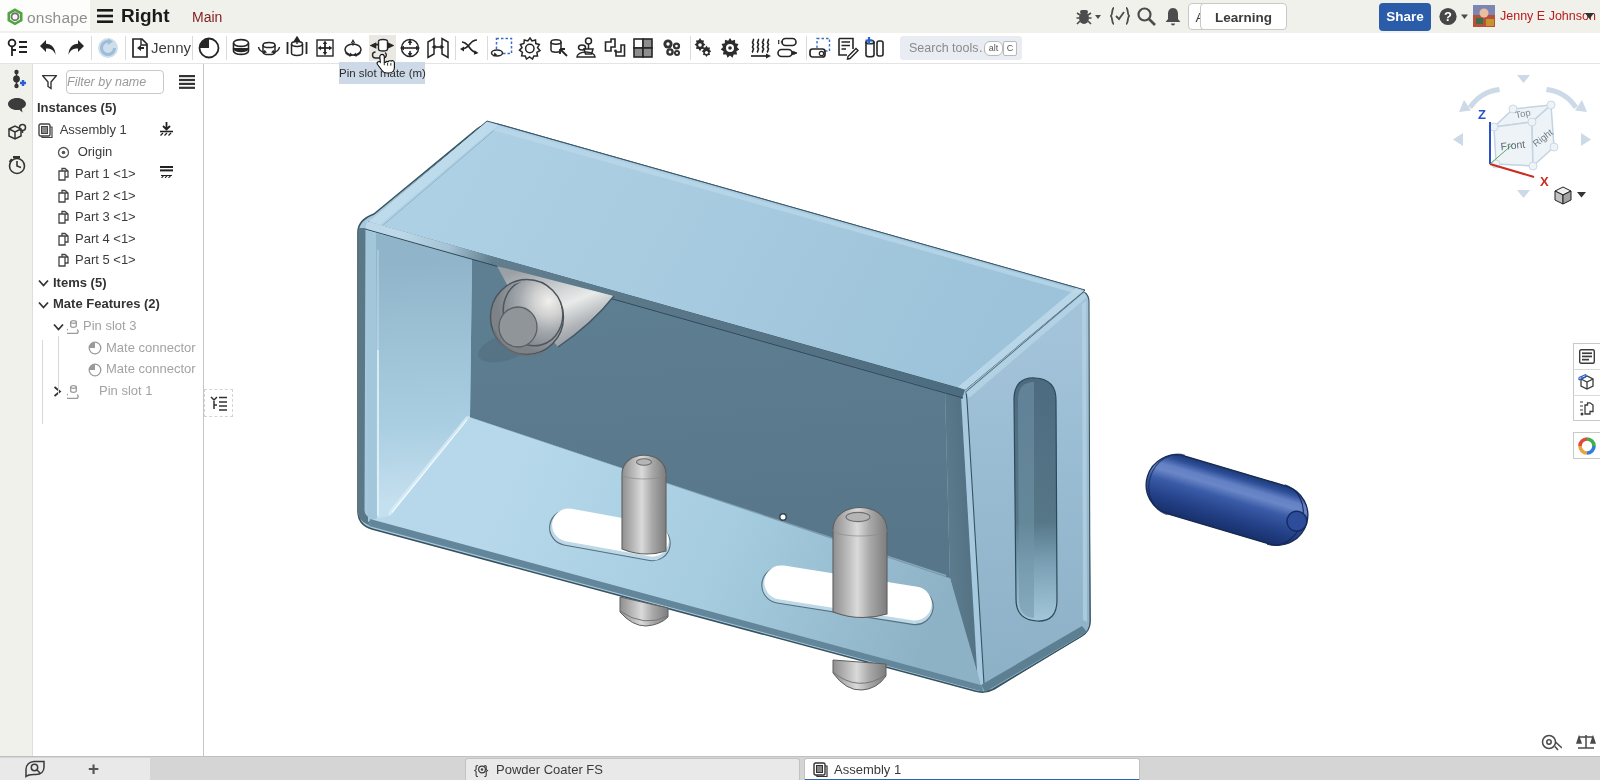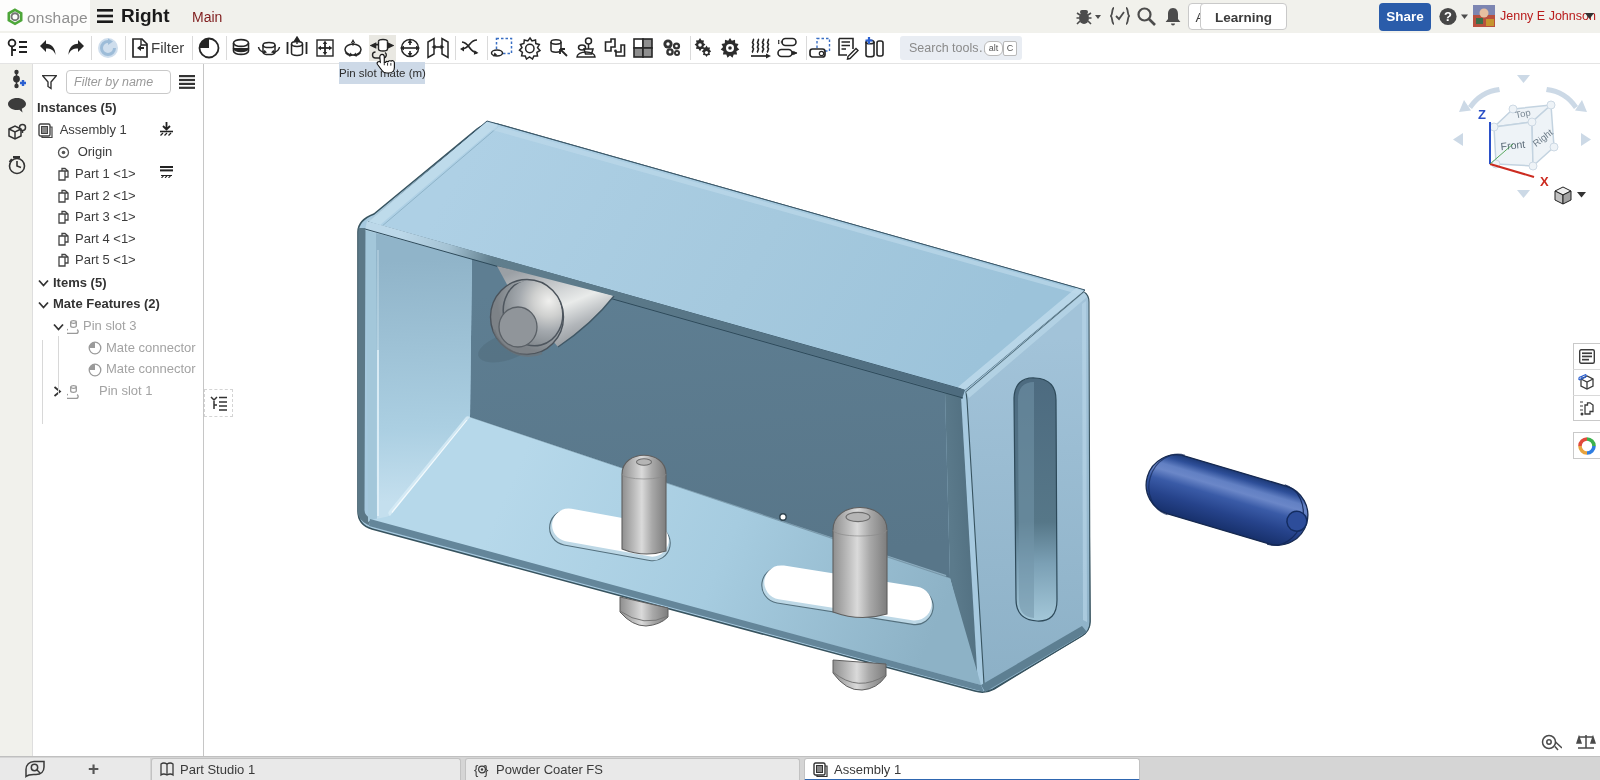--- a/index.html
+++ b/index.html
@@ -10,21 +10,21 @@
   #logowhite{left:0;top:0;width:90px;height:31px;background:#fdfdfc;}
   #toolbar{left:0;top:33px;width:1600px;height:30px;background:#fff;border-bottom:1px solid #e4e4e4;}
   .sep{position:absolute;top:3px;width:1px;height:24px;background:#dadada;}
   .ticon{position:absolute;top:3px;width:24px;height:24px;}
   #leftstrip{left:0;top:64px;width:33px;height:692px;background:#f1f1ec;border-right:1px solid #dedede;box-sizing:border-box;}
   #panel{left:34px;top:64px;width:170px;height:692px;background:#fff;border-right:1px solid #c6c6c6;box-sizing:border-box;}
   .row{position:absolute;left:0;height:22px;line-height:22px;font-size:13px;color:#3c3c3c;white-space:nowrap;}
   .row svg{vertical-align:middle;}
   .bold{font-weight:bold;color:#333;}
   .gray{color:#a3a3a3;}
-  #filterbox{position:absolute;left:32px;top:6px;width:96px;height:22px;border:1px solid #c9c9c9;border-radius:4px;background:#fff;font-style:italic;font-size:12.5px;color:#9a9a9a;line-height:22px;padding-left:7px;box-sizing:content-box;}
+  #filterbox{position:absolute;left:32px;top:6px;width:96px;height:22px;border:1px solid #c9c9c9;border-radius:4px;background:#fff;font-style:italic;font-size:12.5px;color:#9a9a9a;line-height:22px;box-sizing:content-box;}
   #treebtn{left:204px;top:389px;width:27px;height:26px;background:#fff;border:1px dashed #d4d4d4;}
   #tooltip{left:339px;top:62px;width:86px;height:22px;background:#cdd9e7;color:#2e2e2e;font-size:11.5px;text-align:center;line-height:22px;white-space:nowrap;}
   #hlicon{left:369px;top:35px;width:27px;height:26px;background:#e9e8e2;}
   #searchbox{left:900px;top:3px;width:122px;height:24px;background:#e9edf3;border-radius:3px;font-size:13px;color:#8a8a8a;line-height:24px;}
   .hbtn{position:absolute;top:3px;height:27px;background:#fff;border:1px solid #c9c9c9;border-radius:4px;font-size:13.5px;color:#3c3c3c;text-align:center;line-height:27px;box-sizing:border-box;}
   #sharebtn{position:absolute;top:3px;left:1379px;width:52px;height:28px;background:#2a5caa;border-radius:4px;font-size:13.5px;font-weight:bold;color:#fff;text-align:center;line-height:28px;}
   #tabbar{left:0;top:756px;width:1600px;height:24px;background:#d5d5d5;border-top:1px solid #c0c0c0;box-sizing:border-box;}
   .tab{position:absolute;top:1px;height:22px;border:1px solid #c2c2c2;border-bottom:none;border-radius:3px 3px 0 0;font-size:13px;color:#3a3a3a;line-height:21px;white-space:nowrap;box-sizing:border-box;}
   .tabicon{display:inline-block;vertical-align:-3px;margin:0 6px 0 8px;}
 </style>
@@ -328,21 +328,21 @@
         <path d="M12 5.5 A6.5 6.5 0 1 0 18.5 12" fill="none" stroke="#9dbcd8" stroke-width="3"></path>
         <path d="M12 2.5 L12 9 L17 5.6 Z" fill="#9dbcd8"></path>
       </svg>
     <svg class="ticon" style="left:128px" viewBox="0 0 24 24">
         <g fill="none" stroke="#262626" stroke-width="1.7">
           <path d="M5 3 L14 3 L19 8 L19 21 L5 21 Z"></path>
           <path d="M13 3 L13 9 L19 9" stroke-width="1.4"></path>
           <path d="M9 12 l4 -3 l0 2 l3 0 l0 2 l-3 0 l0 2 Z" fill="#262626" stroke="none"></path>
         </g>
       </svg>
-    <div class="abs" style="left:151px;top:6px;font-size:15px;color:#3c3c3c;">Filter</div>
+    <div class="abs" style="left:151px;top:6px;font-size:15px;color:#3c3c3c;">Jenny</div>
     <svg class="ticon" style="left:197px" viewBox="0 0 24 24">
         <circle cx="12" cy="12" r="9.5" fill="none" stroke="#262626" stroke-width="1.8"></circle>
         <path d="M12 12 L12 2.5 A9.5 9.5 0 0 0 2.5 12 Z" fill="#262626"></path>
       </svg>
     <svg class="ticon" style="left:229px" viewBox="0 0 24 24">
         <g stroke="#262626" stroke-width="1.6" fill="none">
           <ellipse cx="12" cy="7" rx="7.5" ry="3.4"></ellipse>
           <path d="M4.5 7 L4.5 15 A7.5 3.4 0 0 0 19.5 15 L19.5 7"></path>
           <path d="M4.5 12 A7.5 3.4 0 0 0 19.5 12" fill="#262626"></path>
         </g>
@@ -723,27 +723,20 @@
       </g>
     </svg>
   <div id="tabbar" class="abs">
     <div class="abs" style="left:0;top:1px;width:150px;height:22px;background:#e9e9e9;"></div>
     <svg class="abs" style="left:24px;top:3px" width="22" height="18" viewBox="0 0 22 18">
         <path d="M2 16.5 C5 14 8 14.5 12 14.5 C17 14.5 20 11.5 20 7 L20 1.5 L10 1.5 C5.5 1.5 2 5 2 9.5 Z" fill="none" stroke="#3a3a3a" stroke-width="1.5"></path>
         <circle cx="10.5" cy="7.5" r="3.2" fill="none" stroke="#3a3a3a" stroke-width="1.5"></circle>
         <path d="M12.8 9.8 L16 13" stroke="#3a3a3a" stroke-width="1.5"></path>
       </svg>
     <div class="abs" style="left:88px;top:1px;font-size:19px;color:#555;font-weight:bold;line-height:22px;">+</div>
-    <div class="tab" style="left:151px;width:310px;background:#e9e9e9;">
-      <svg class="tabicon" width="14" height="15" viewBox="0 0 14 15">
-          <g fill="none" stroke="#3a3a3a" stroke-width="1.3">
-            <path d="M7 2 C5 0.8 2.5 0.8 1 2 L1 13 C2.5 11.8 5 11.8 7 13 C9 11.8 11.5 11.8 13 13 L13 2 C11.5 0.8 9 0.8 7 2 Z"></path>
-            <path d="M7 2 L7 13"></path>
-          </g>
-        </svg>Part Studio 1</div>
     <div class="tab" style="left:465px;width:335px;background:#e9e9e9;">
       <svg class="tabicon" width="16" height="15" viewBox="0 0 16 15">
           <text x="0" y="12" font-size="13" fill="#3a3a3a">{</text>
           <text x="10" y="12" font-size="13" fill="#3a3a3a">}</text>
           <circle cx="8" cy="7.5" r="3.4" fill="none" stroke="#3a3a3a" stroke-width="1.2"></circle>
           <circle cx="8" cy="7.5" r="1.2" fill="#3a3a3a"></circle>
         </svg>Powder Coater FS</div>
     <div class="tab" style="left:804px;width:336px;background:#fff;border-bottom:2px solid #2e66b0;height:23px;">
       <svg class="tabicon" width="15" height="15" viewBox="0 0 15 15">
           <rect x="1" y="1" width="11" height="12" rx="1.5" fill="#fff" stroke="#333" stroke-width="1.4"></rect>

